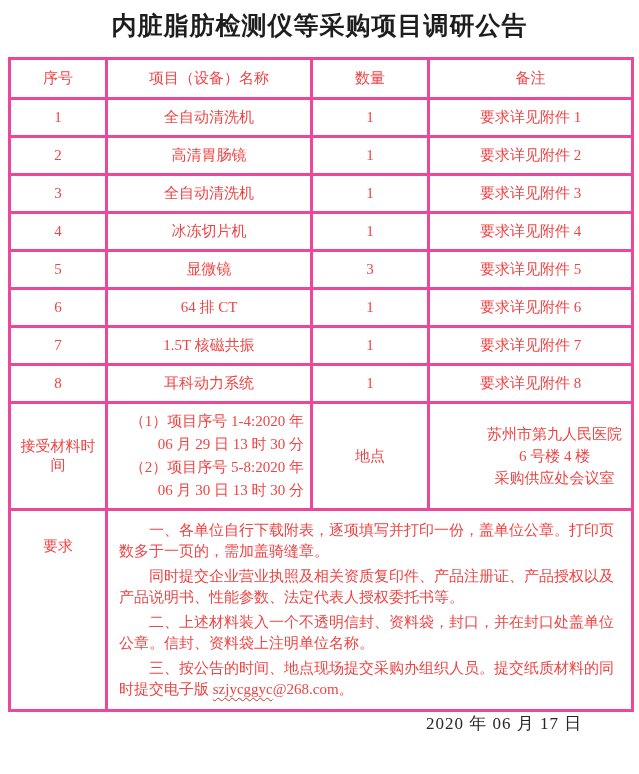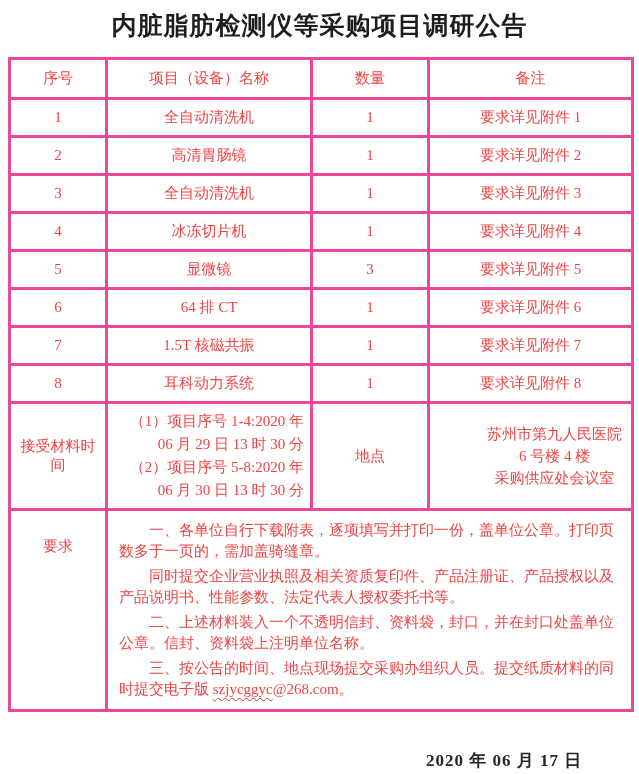--- a/index.html
+++ b/index.html
@@ -77,25 +77,24 @@
 
   .footer-org {
     position: absolute;
     top: 712px; left: 421px;
     font-size: 17px;
     letter-spacing: 1px;
     color: #262626;
   }
   .footer-date {
     position: absolute;
-    top: 749px; left: 426px;
+    top: 712px; left: 426px;
     font-size: 17px;
     letter-spacing: 1px;
     color: #262626;
-    font-weight: bold;
   }
 </style>
 </head>
 <body>
 
 <div class="page">
 
   <h1 class="doc-title">内脏脂肪检测仪等采购项目调研公告</h1>
 
   <table class="doc-table">

